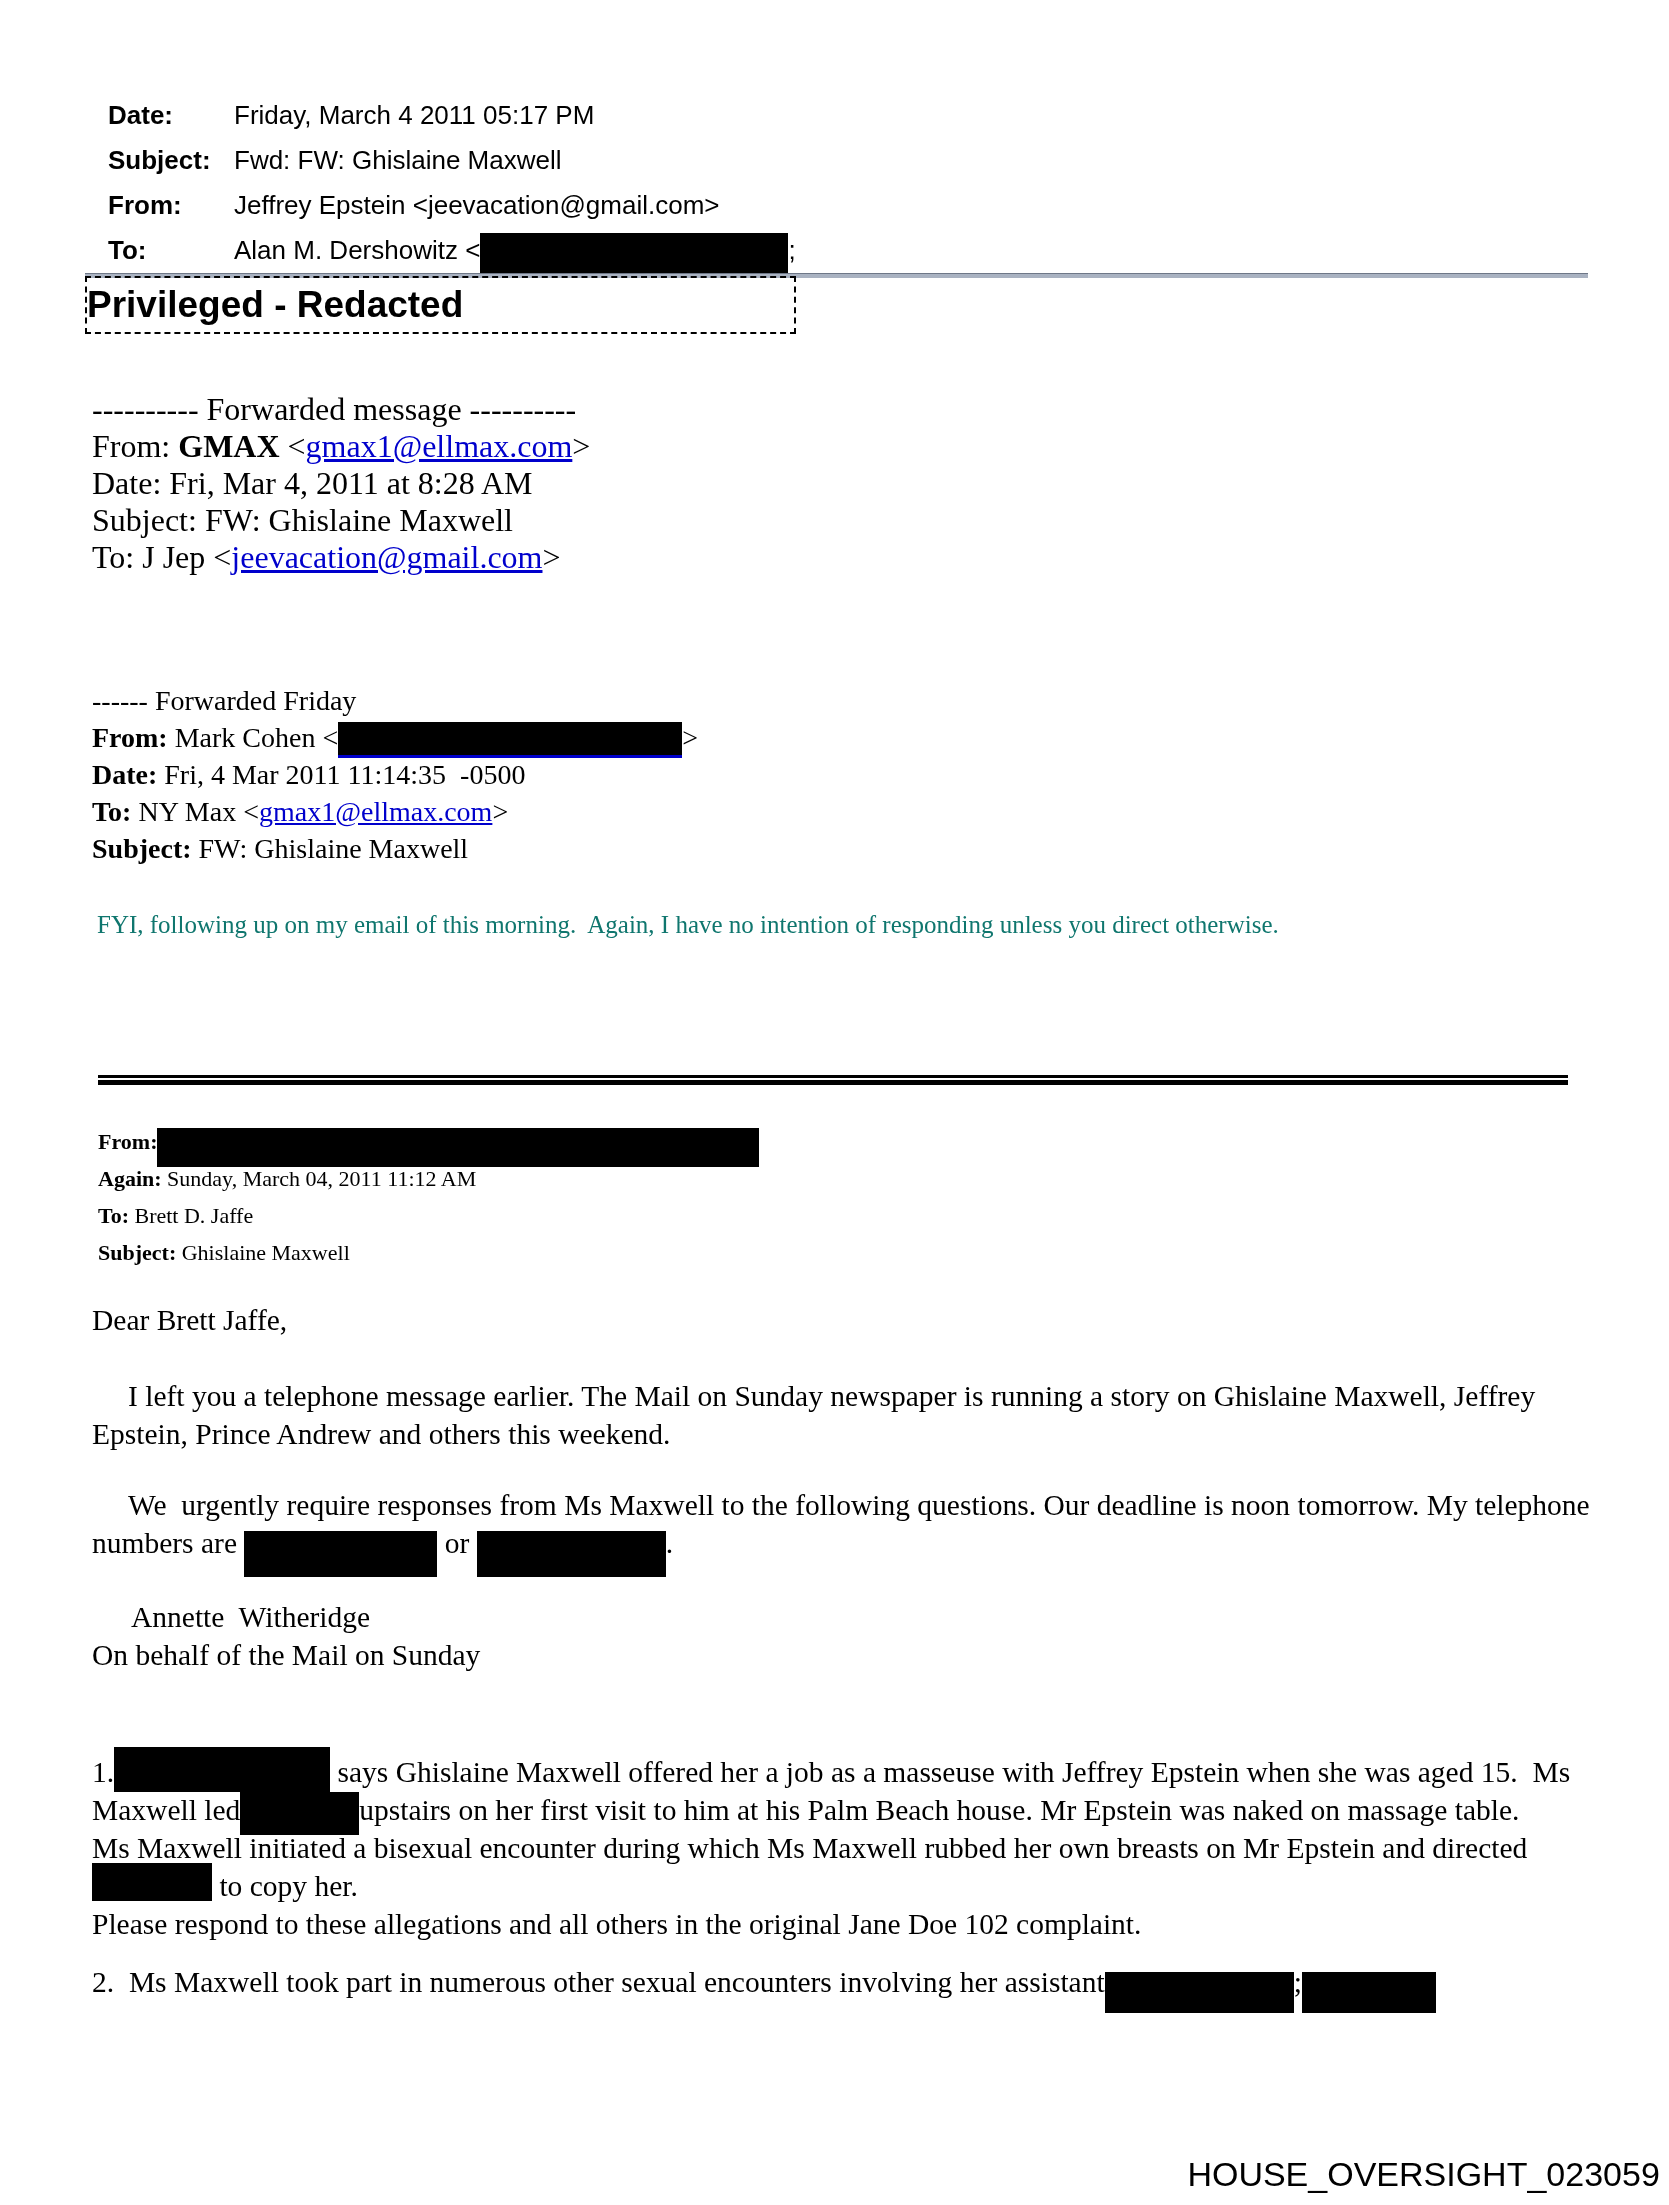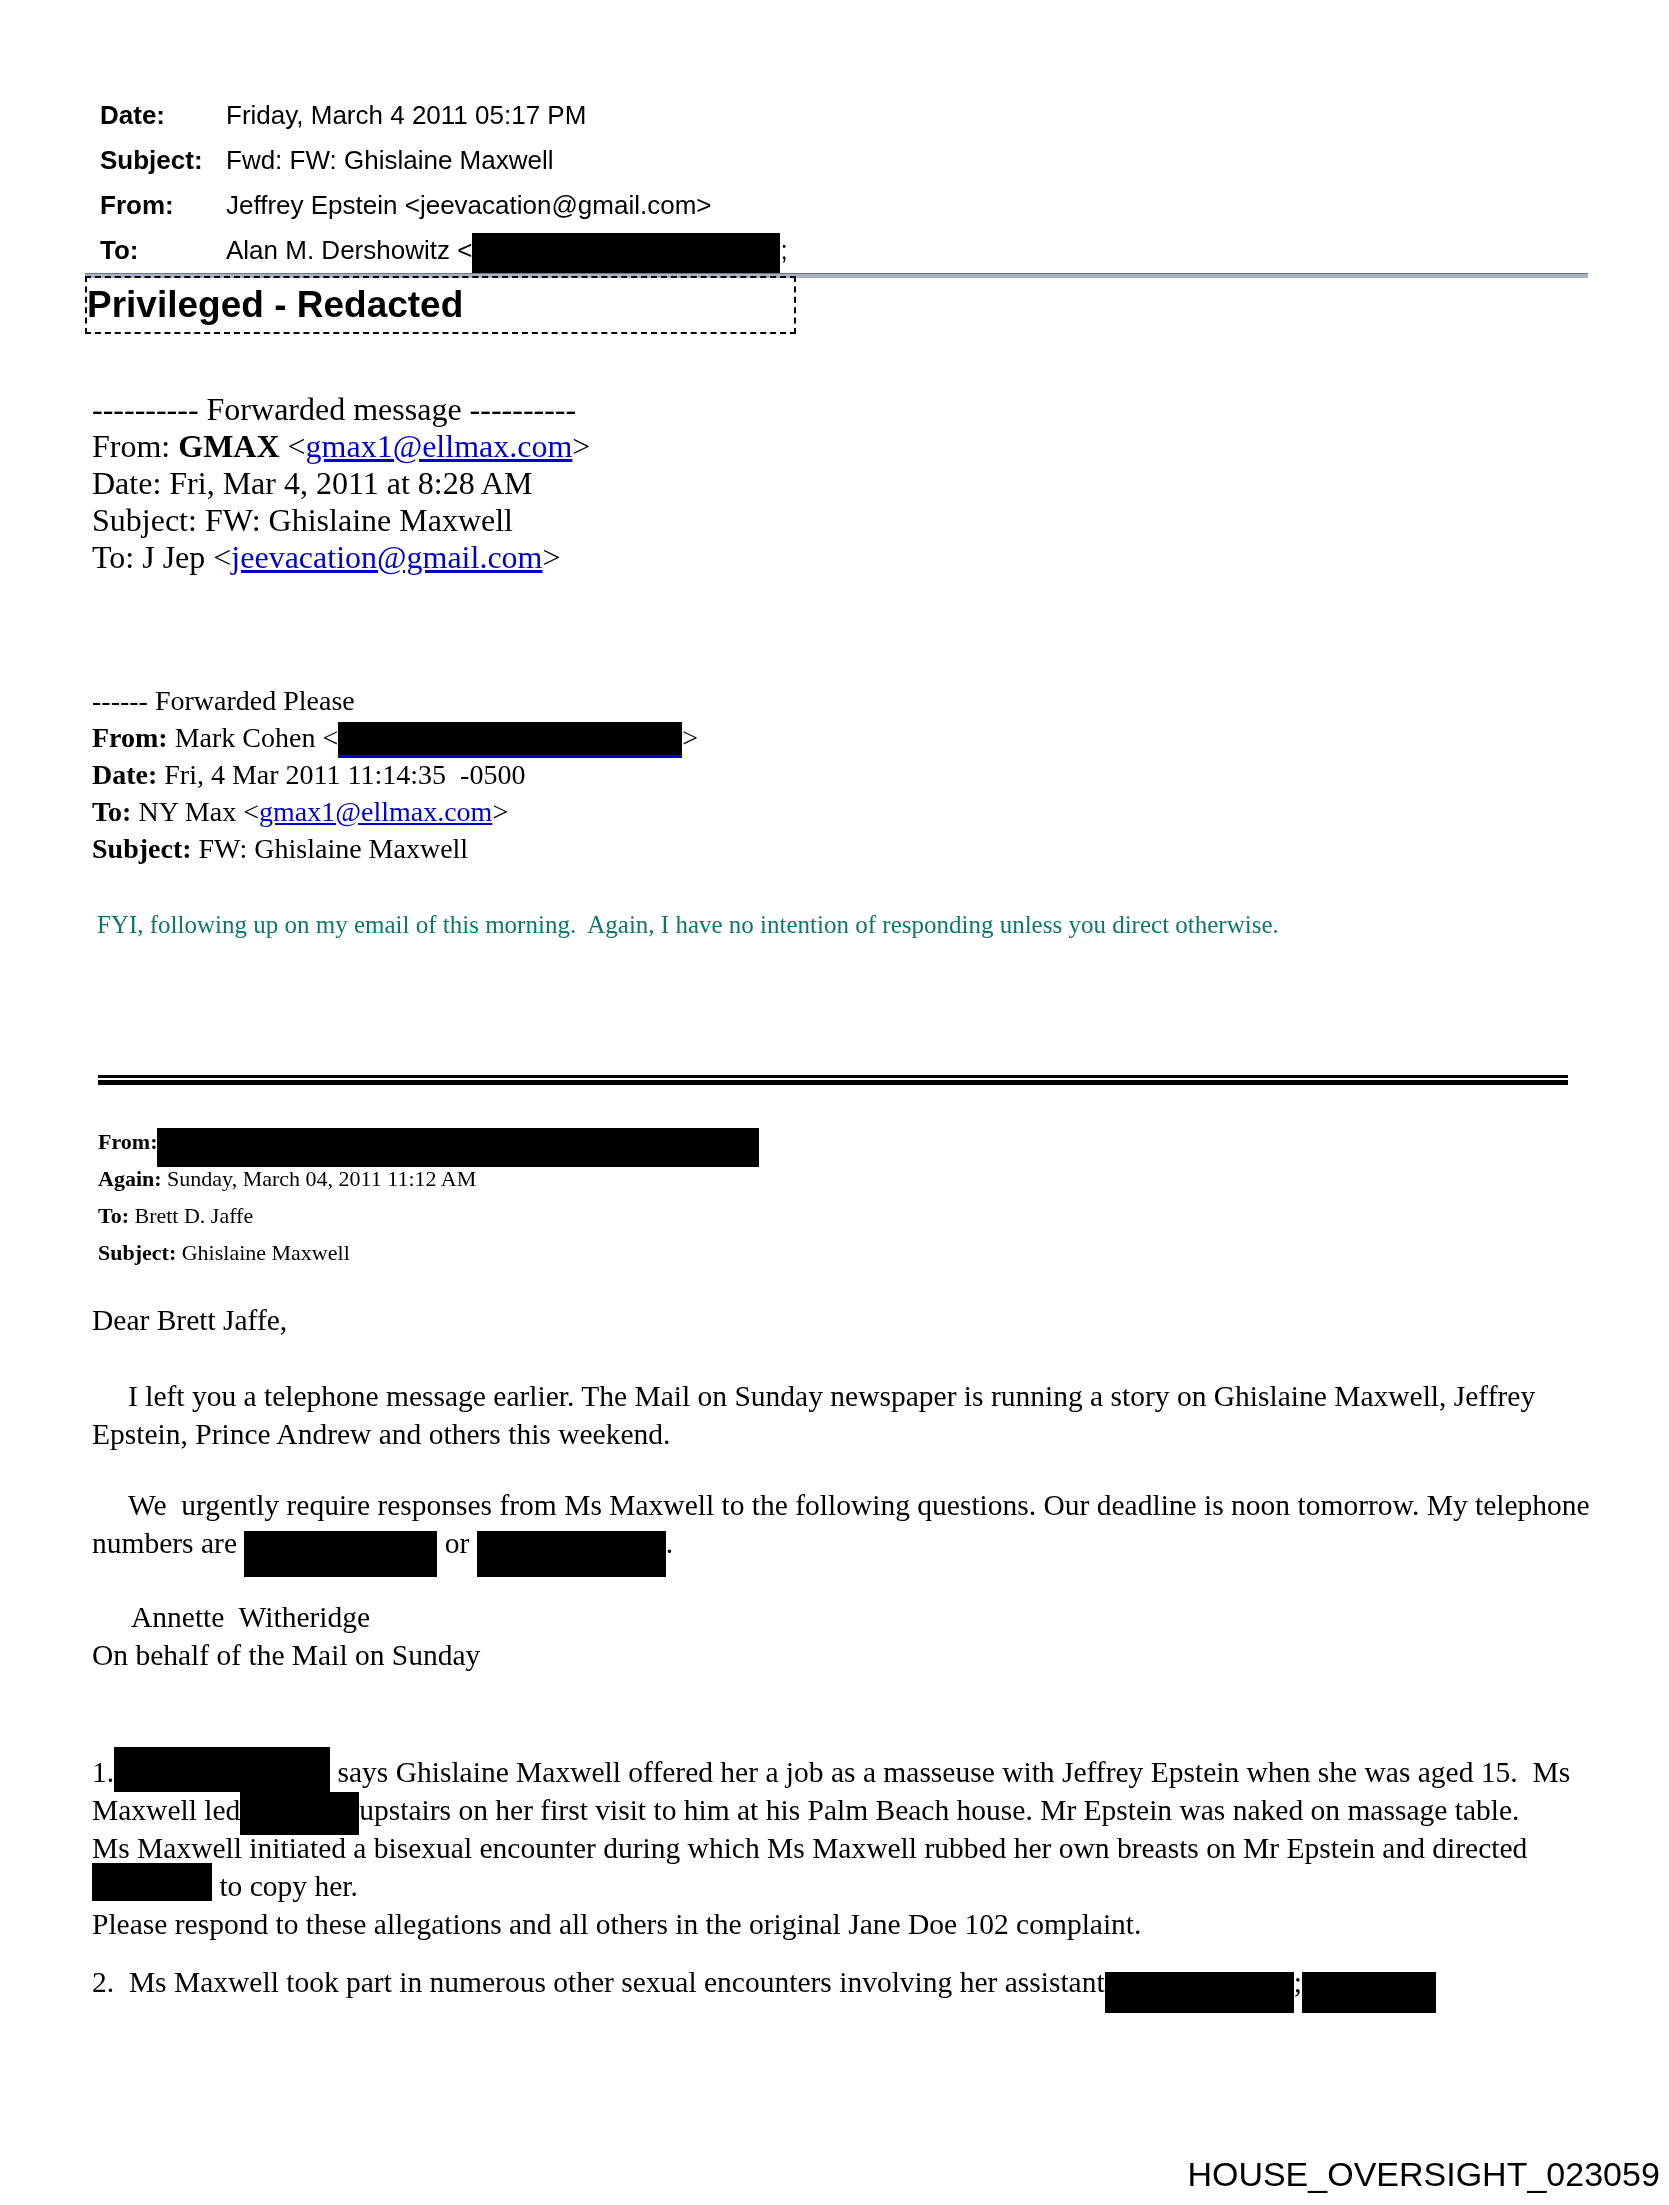--- a/index.html
+++ b/index.html
@@ -6,21 +6,21 @@
   .page{
     position:relative;
     width:1669px;height:2205px;
     background:#ffffff;
     overflow:hidden;
     color:#000;
     font-family:"Liberation Serif","DejaVu Serif",serif;
   }
   
   .top-header{
-    position:absolute;top:93px;left:100px;
+    position:absolute;top:93px;left:108px;
     font-family:"Liberation Sans","DejaVu Sans",sans-serif;
     font-size:26px;line-height:45px;
   }
   .hrow{white-space:pre-wrap;}
   .hlabel{display:inline-block;width:126px;font-weight:bold;}
   
   .gray-rule{
     position:absolute;top:273px;left:85px;width:1503px;height:4.6px;
     background:#a9b2c1;border-top:1.3px solid #6e7787;box-sizing:border-box;
   }
@@ -100,21 +100,21 @@
 
   <div class="fwd1">
     <div>---------- Forwarded message ----------</div>
     <div><span>From: </span><span class="b">GMAX</span><span> &lt;</span><a class="lnk">gmax1@ellmax.com</a><span>&gt;</span></div>
     <div>Date: Fri, Mar 4, 2011 at 8:28 AM</div>
     <div>Subject: FW: Ghislaine Maxwell</div>
     <div><span>To: J Jep &lt;</span><a class="lnk">jeevacation@gmail.com</a><span>&gt;</span></div>
   </div>
 
   <div class="fwd2">
-    <div>------ Forwarded Please</div>
+    <div>------ Forwarded Friday</div>
     <div><span class="b">From:</span><span> Mark Cohen &lt;</span><span class="rd rd-cohen"></span><span>&gt;</span></div>
     <div><span class="b">Date:</span><span> Fri, 4 Mar 2011 11:14:35  -0500</span></div>
     <div><span class="b">To:</span><span> NY Max &lt;</span><a class="lnk">gmax1@ellmax.com</a><span>&gt;</span></div>
     <div><span class="b">Subject:</span><span> FW: Ghislaine Maxwell</span></div>
   </div>
 
   <div class="note">FYI, following up on my email of this morning.  Again, I have no intention of responding unless you direct otherwise.</div>
 
   <div class="thick-rule">
     <div class="tr-a"></div>

